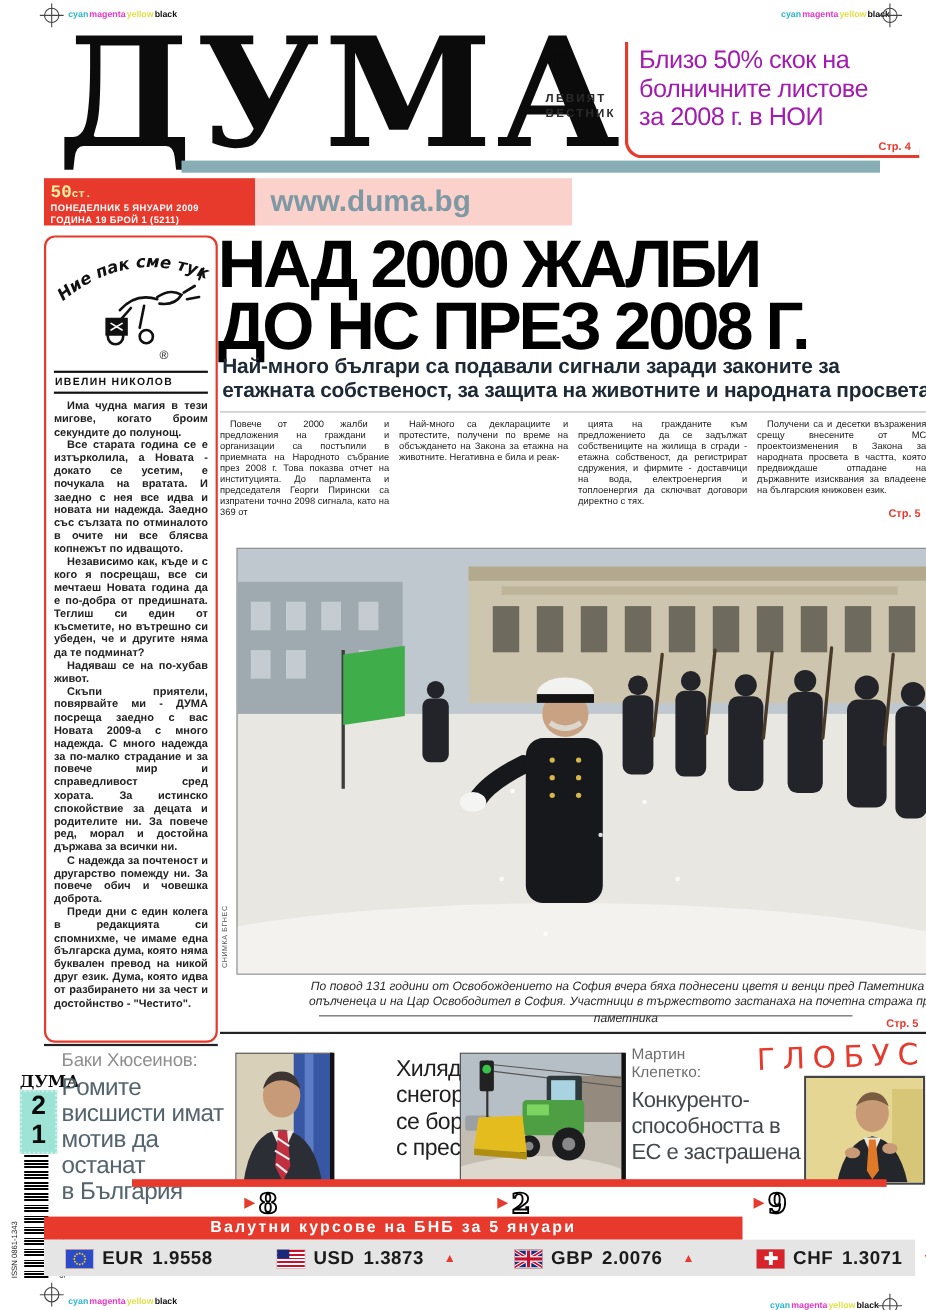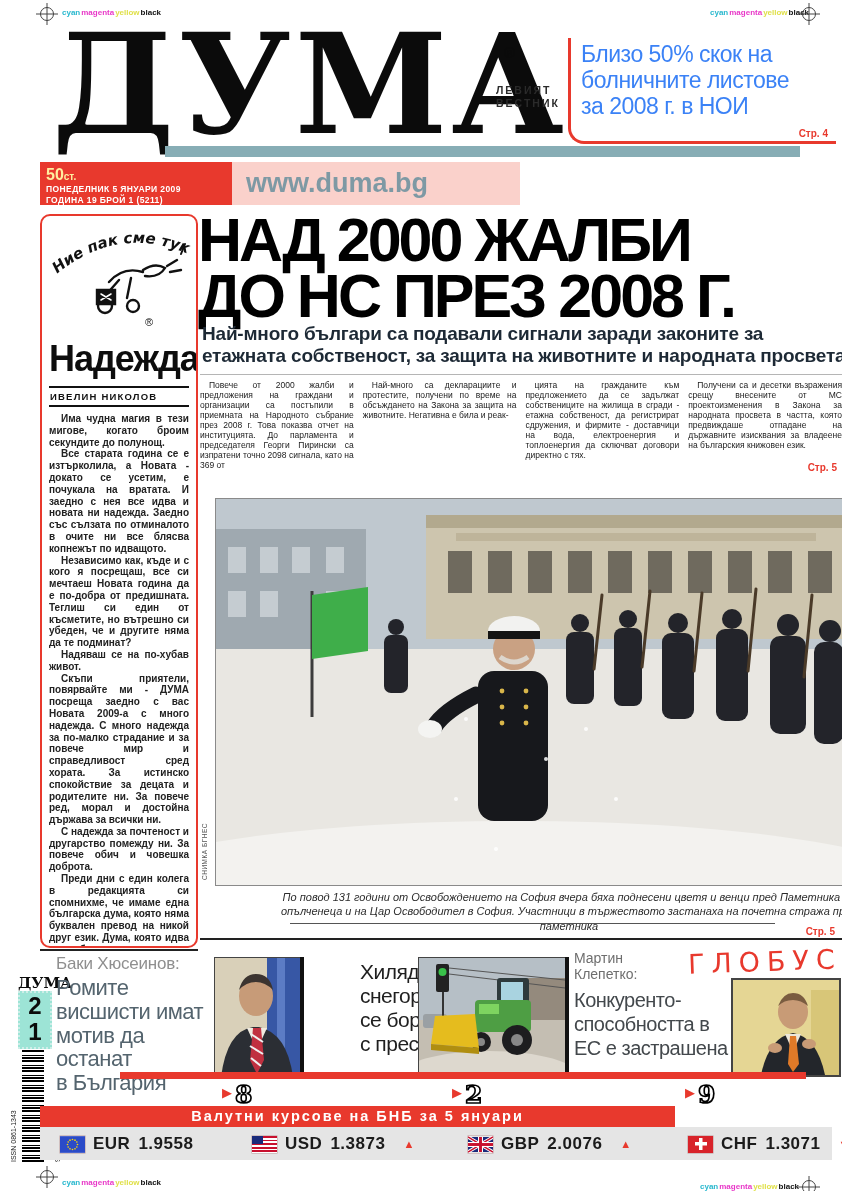--- a/index.html
+++ b/index.html
@@ -12,27 +12,27 @@
   .cmyk{font-size:8px;font-weight:bold;letter-spacing:0;}
   .cmyk span{margin-right:1px;}
 
   
   .logo{font-family:"DejaVu Serif",serif;font-weight:bold;font-size:138px;line-height:1;
         letter-spacing:4px;color:#0b0b0b;}
   .logo-reg{font-size:15px;font-weight:bold;color:#0b0b0b;}
   .tagline{font-size:10.5px;font-weight:bold;letter-spacing:2px;color:#2a2a2a;line-height:1.25;}
   .topstory{width:268px;height:106px;border-left:3px solid #e8392d;border-bottom:3px solid #e8392d;
             border-bottom-left-radius:16px;padding:4px 6px 0 10px;box-sizing:border-box;}
-  .topstory-text{font-size:23px;line-height:1.12;color:#3b82f6;letter-spacing:-0.5px;}
+  .topstory-text{font-size:23px;line-height:1.12;color:#a21caf;letter-spacing:-0.5px;}
   .pageref{color:#e8392d;font-size:10px;font-weight:bold;}
   .tealbar{background:#87adb5;}
 
   
   .datebar{background:#e8392d;color:#fff;padding:4px 6px;box-sizing:border-box;}
-  .price{color:#ffef9f;font-weight:bold;font-size:16px;line-height:13px;}
+  .price{color:#ffef9f;font-weight:bold;font-size:16px;line-height:13px;font-family:Liberation Mono, monospace;}
   .price small{font-size:10px;}
   .dateline{font-size:8.5px;font-weight:bold;letter-spacing:0.4px;line-height:1.35;}
   .webbar{background:#fad1cb;}
   .weburl{font-size:27px;font-weight:bold;color:#7e99a4;line-height:43px;padding-left:14px;}
 
   
   .opbox{width:158px;height:734px;border:2px solid #e8392d;border-radius:10px;
          box-sizing:border-box;padding:4px 7px;overflow:hidden;background:#fff;}
   .optitle{font-size:36px;font-weight:bold;letter-spacing:-1px;color:#0d0d0d;text-align:center;margin:2px 0 6px;}
   .byline{border-top:2px solid #111;border-bottom:2px solid #111;font-size:9.5px;font-weight:bold;
@@ -148,21 +148,20 @@
         <path d="M118,46 l10,-6 M121,52 l11,-2"></path>
         <path d="M70,60 l-14,16 M82,58 l-4,20"></path>
         <circle cx="56" cy="86" r="7"></circle>
         <circle cx="84" cy="86" r="6"></circle>
         <path d="M48,70 h18 v14 h-18 z" fill="#111"></path>
         <path d="M52,74 l10,6 M62,74 l-10,6" stroke="#fff" stroke-width="1.5"></path>
         <path d="M132,34 l4,-10" stroke-width="2"></path>
       </g>
       <text x="96" y="106" font-size="11" fill="#111">®</text>
     </svg>
-    <div class="optitle">Надежда</div>
     <div class="byline">ИВЕЛИН НИКОЛОВ</div>
     <div class="opbody">
         <p>Има чудна магия в тези мигове, когато броим секундите до полунощ.</p>
         <p>Все старата година се е изтърколила, а Новата - докато се усетим, е почукала на вратата. И заедно с нея все идва и новата ни надежда. Заедно със сълзата по отминалото в очите ни все блясва копнежът по идващото.</p>
         <p>Независимо как, къде и с кого я посрещаш, все си мечтаеш Новата година да е по-добра от предишната. Теглиш си един от късметите, но вътрешно си убеден, че и другите няма да те подминат?</p>
         <p>Надяваш се на по-хубав живот.</p>
         <p>Скъпи приятели, повярвайте ми - ДУМА посреща заедно с вас Новата 2009-а с много надежда. С много надежда за по-малко страдание и за повече мир и справедливост сред хората. За истинско спокойствие за децата и родителите ни. За повече ред, морал и достойна държава за всички ни.</p>
         <p>С надежда за почтеност и другарство помежду ни. За повече обич и човешка доброта.</p>
         <p>Преди дни с един колега в редакцията си спомнихме, че имаме една българска дума, която няма буквален превод на никой друг език. Дума, която идва от разбирането ни за чест и достойнство - "Честито".</p>
       </div>
@@ -171,21 +170,21 @@
   <div class="abs headline" style="left:198px;top:212px">НАД 2000 ЖАЛБИ</div>
   <div class="abs headline" style="left:198px;top:268px">ДО НС ПРЕЗ 2008 Г.</div>
   <div class="abs subhead" style="left:202px;top:323px;width:645px">Най-много българи са подавали сигнали заради законите за етажната собственост, за защита на животните и народната просвета</div>
 
   <div class="abs lead-rule" style="left:200px;top:374px;width:642px"></div>
   <div class="abs lead-cols" style="left:200px;top:380px">
       <div class="lead-col">
         <p>Повече от 2000 жалби и предложения на граждани и организации са постъпили в приемната на Народното събрание през 2008 г. Това показва отчет на институцията. До парламента и председателя Георги Пирински са изпратени точно 2098 сигнала, като на 369 от</p>
       </div>
       <div class="lead-col">
-        <p>Най-много са декларациите и протестите, получени по време на обсъждането на Закона за защита на животните. Негативна е била и реак-</p>
+        <p>Най-много са декларациите и протестите, получени по време на обсъждането на Закона за етажна на животните. Негативна е била и реак-</p>
       </div>
       <div class="lead-col">
         <p>цията на гражданите към предложението да се задължат собствениците на жилища в сгради - етажна собственост, да регистрират сдружения, и фирмите - доставчици на вода, електроенергия и топлоенергия да сключват договори директно с тях.</p>
       </div>
       <div class="lead-col">
         <p>Получени са и десетки възражения срещу внесените от МС проектоизменения в Закона за народната просвета в частта, която предвиждаше отпадане на държавните изисквания за владеене на българския книжовен език.</p>
       </div>
     </div>
   <div class="abs pageref" style="left:772px;top:462px;width:65px;text-align:right">Стр. 5</div>
 

